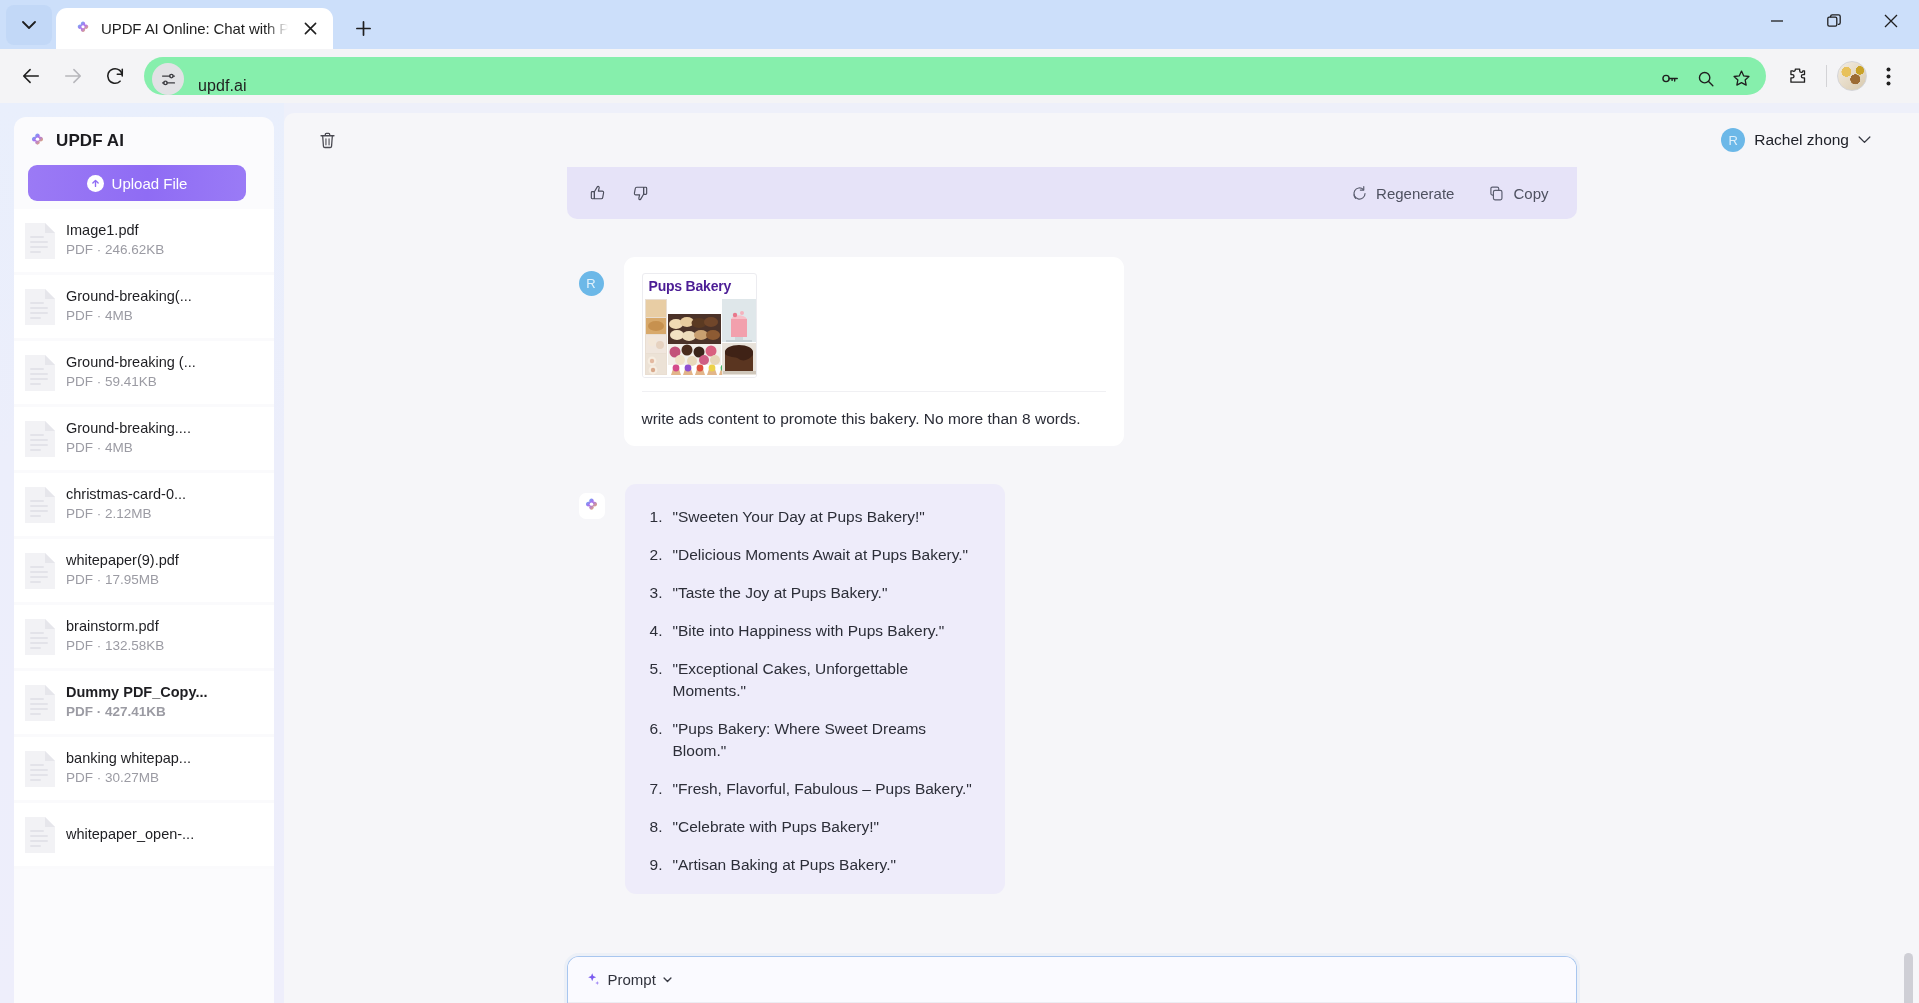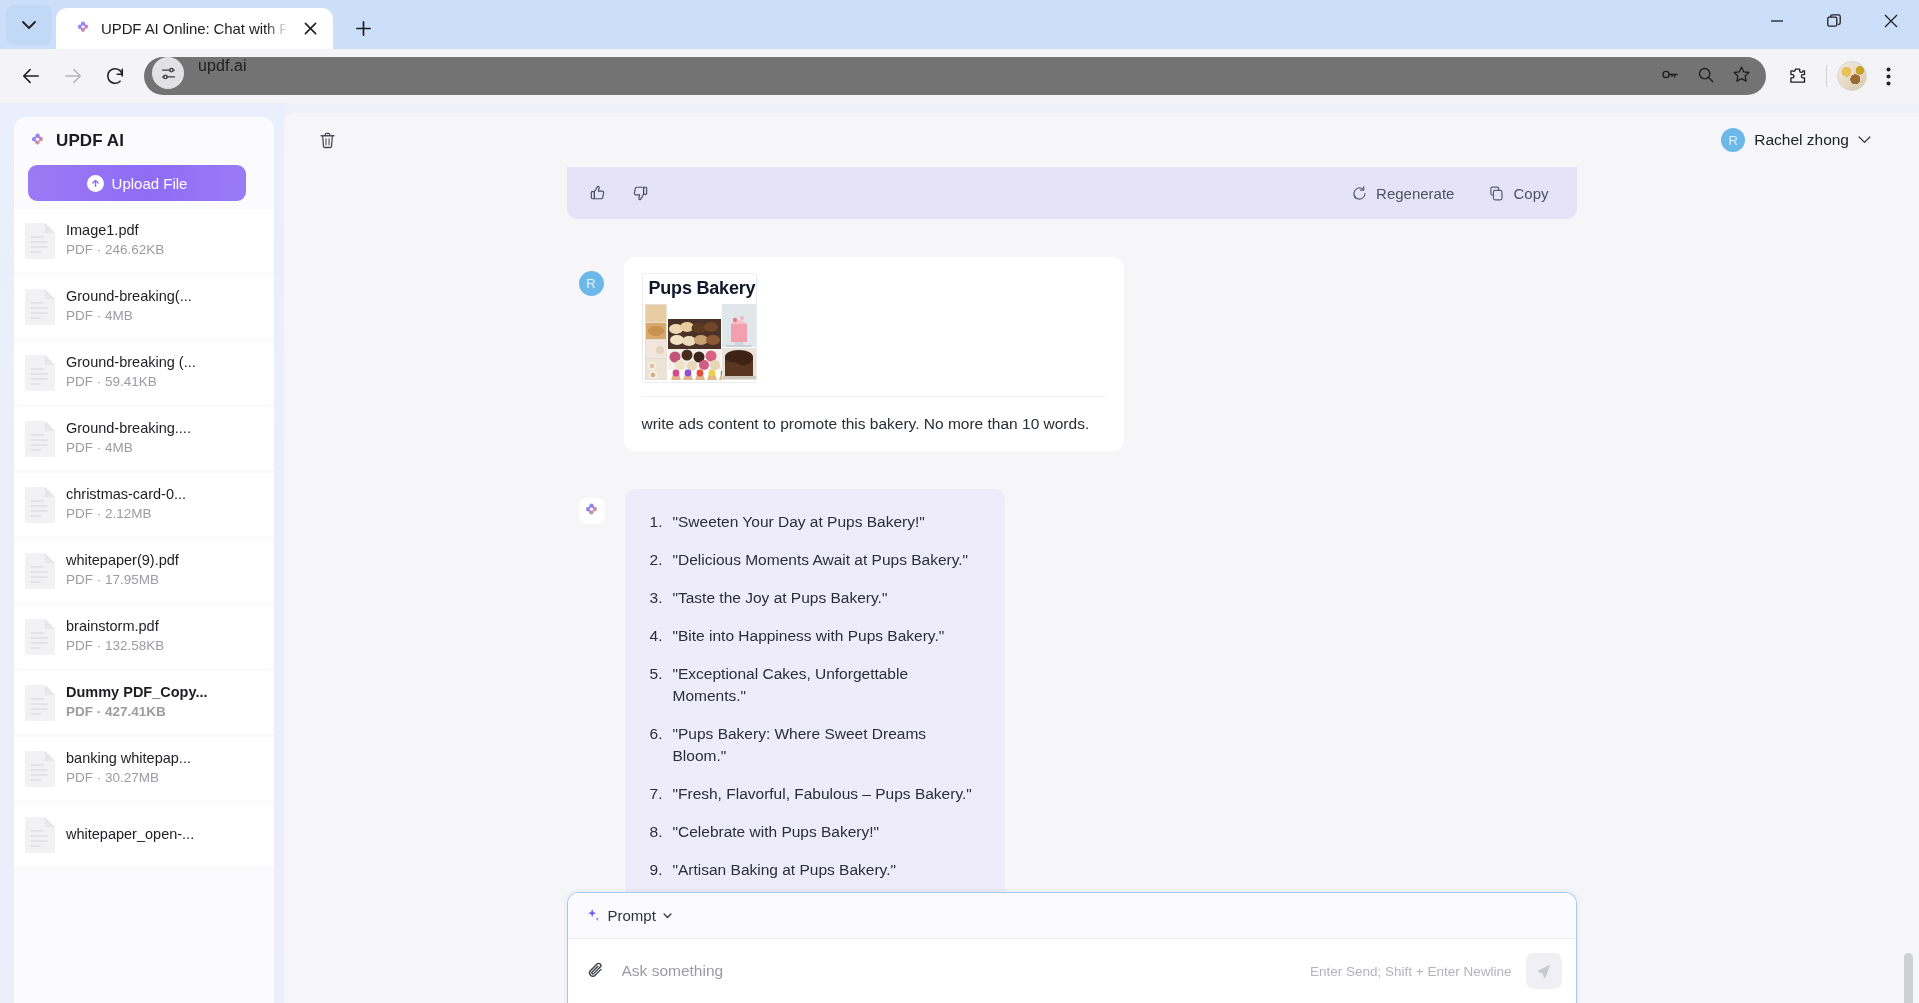--- a/index.html
+++ b/index.html
@@ -53,22 +53,22 @@
 
   .toolbar {
     height: 54px; background: #f4f4f6;
     display: flex; align-items: center; padding: 0 12px; gap: 4px;
   }
   .nav-btn {
     width: 38px; height: 38px; border-radius: 50%;
     display: flex; align-items: center; justify-content: center; cursor: pointer;
   }
   .omnibox {
-    flex: 1; height: 38px; background: #737373; border-radius: 19px;
-    display: flex; align-items: flex-start; margin: 0 8px 0 6px; padding: 0 6px 0 4px;
+    flex: 1; height: 38px; background: #86efac; border-radius: 19px;
+    display: flex; align-items: flex-end; margin: 0 8px 0 6px; padding: 0 6px 0 4px;
     position: relative;
   }
   .omni-icon-btn {
     width: 32px; height: 32px; border-radius: 50%; margin-left: 4px;
     display: flex; align-items: center; justify-content: center; cursor: pointer;
     background: #e2e2e5;
   }
   .omni-url { font-size: 16px; color: #1f1f1f; margin-left: 14px; flex: 1; letter-spacing: .1px; }
   .omni-actions { display: flex; align-items: center; gap: 2px; margin-right: 2px; }
   .omni-act {
@@ -180,21 +180,21 @@
     display: flex; align-items: center; justify-content: center; margin-top: 9px;
   }
   .bubble-user {
     background: #ffffff; border-radius: 11px; width: 500px; padding: 16px 18px 0 18px;
   }
   .thumb-card {
     width: 115px; border: 1px solid #ececf0; border-radius: 3px; overflow: hidden;
     background: #fff;
   }
   .thumb-title {
-    font-size: 18px; font-weight: bold; color: #0f172a; padding: 4px 0 3px 6px;
+    font-size: 14px; font-weight: bold; color: #4c1d95; padding: 4px 0 3px 6px;
     letter-spacing: -.2px;
   }
   .thumb-img { width: 115px; height: 80px; display: block; }
   .bubble-divider { height: 1px; background: #f0f0f3; margin: 13px 0 0 0; }
   .bubble-text { font-size: 15.5px; color: #2a2c36; padding: 16px 0 17px 0; line-height: 21px; }
 
   .bubble-ai {
     background: #eeecfa; border-radius: 11px; width: 380px; padding: 14px 22px 10px 22px;
   }
   .ai-li { display: flex; gap: 10px; font-size: 15.5px; color: #2c2e38; padding: 8px 0; line-height: 22px; }
@@ -658,21 +658,21 @@
                   <rect x="92" y="40" width="8" height="3" fill="#cdd6da"></rect>
                   <path d="M83 43h26v2H83z" fill="#c6d0d5"></path>
 
                   <rect x="79" y="46" width="34" height="32" fill="#e8e2da"></rect>
                   <path d="M82 74V56c0-4 6-7 14-7s14 3 14 7v18z" fill="#5a3520"></path>
                   <path d="M82 57c4 4 10 2 14 5s10 1 14-4v-3c0-4-6-7-14-7s-14 3-14 7z" fill="#3f2216"></path>
                   <rect x="80" y="74" width="33" height="3" fill="#cfc7bb"></rect>
                 </svg>
               </div>
               <div class="bubble-divider"></div>
-              <div class="bubble-text">write ads content to promote this bakery. No more than 10 words.</div>
+              <div class="bubble-text">write ads content to promote this bakery. No more than 8 words.</div>
             </div>
           </div>
 
           <div class="msg-row">
             <div class="msg-av-ai">
               <svg width="19" height="19" viewBox="0 0 24 24">
                 <defs>
                   <linearGradient id="ai1" x1="0" y1="0" x2="1" y2="1">
                     <stop offset="0%" stop-color="#57c9f2"></stop>
                       <stop offset="45%" stop-color="#a96ef0"></stop>
@@ -738,32 +738,18 @@
               <svg width="15" height="15" viewBox="0 0 16 16">
                 <path d="M6.6 1.2l1.2 3.1 3.1 1.2-3.1 1.2-1.2 3.1-1.2-3.1L2.3 5.5l3.1-1.2z" fill="#7b5cf0"></path>
                 <path d="M12 9.6l.6 1.5 1.5.6-1.5.6-.6 1.5-.6-1.5-1.5-.6 1.5-.6z" fill="#9b82f5"></path>
               </svg>
               <span class="prompt-label">Prompt</span>
               <svg width="9" height="6" viewBox="0 0 10 7">
                 <path d="M1 1.2l4 4 4-4" stroke="#3a3c46" stroke-width="1.6" fill="none" stroke-linecap="round" stroke-linejoin="round"></path>
               </svg>
             </div>
           </div>
-          <div class="composer-bottom">
-            <span class="clip-btn">
-              <svg width="20" height="20" viewBox="0 0 22 22">
-                <path d="M16.5 9.2l-6.4 6.4a3.6 3.6 0 01-5.1-5.1l7.2-7.2a2.4 2.4 0 013.4 3.4l-7.2 7.2a1.2 1.2 0 01-1.7-1.7l6.4-6.4" fill="none" stroke="#3c3e48" stroke-width="1.5" stroke-linecap="round" stroke-linejoin="round"></path>
-              </svg>
-            </span>
-            <input class="ask-input" placeholder="Ask something" style="">
-            <span class="hint">Enter Send; Shift + Enter Newline</span>
-            <span class="send-btn">
-              <svg width="18" height="18" viewBox="0 0 20 20">
-                <path d="M17 3L3.6 9.4c-.6.3-.6 1.1 0 1.4l4.6 2 2 4.6c.3.6 1.1.6 1.4 0z" fill="#c9c9d3"></path>
-              </svg>
-            </span>
-          </div>
         </div>
       </div>
 
     </div>
   </div>
 </div>
 
 </body></html>

